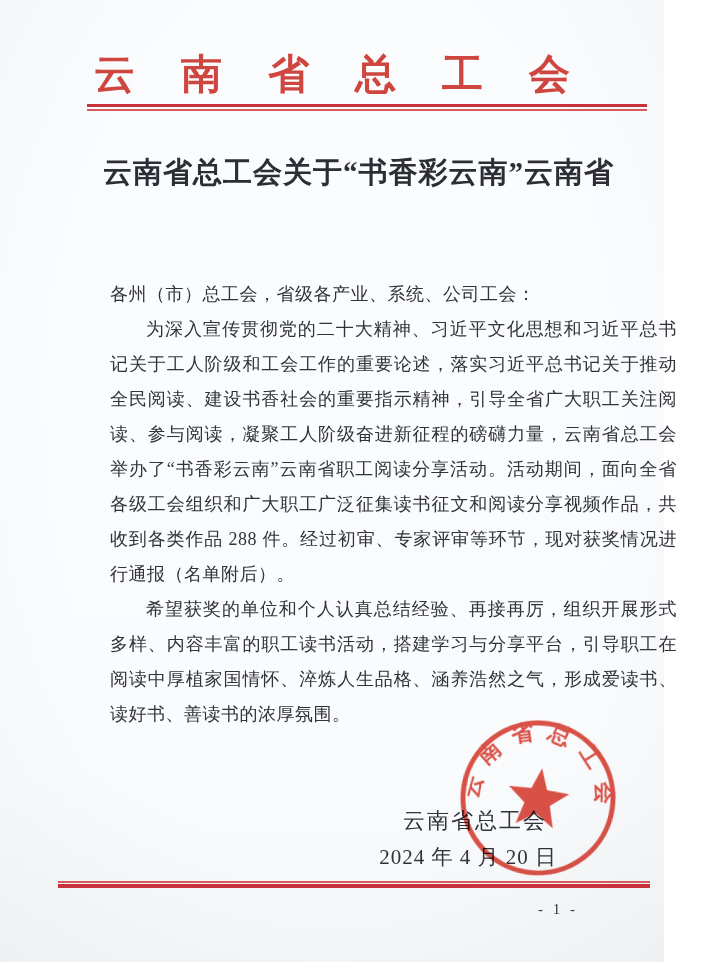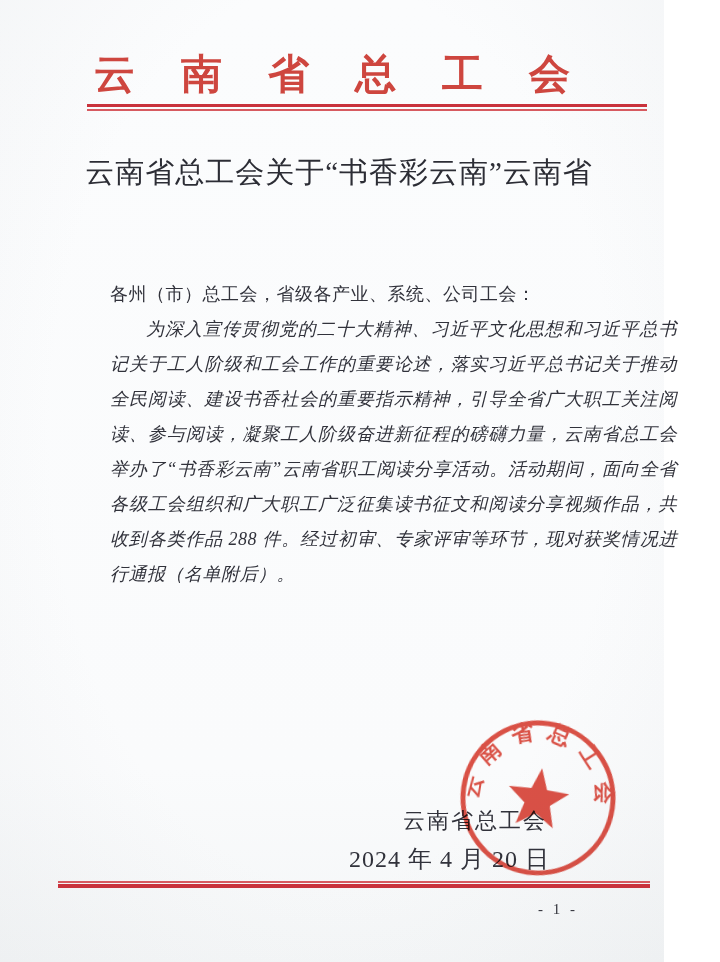--- a/index.html
+++ b/index.html
@@ -29,43 +29,43 @@
     color:var(--header-red);
     letter-spacing:46px;padding-left:46px;
     white-space:nowrap;
   }
   .head-rule{position:absolute;top:104px;left:87px;width:560px;}
   .head-rule .thick{height:3px;background:var(--rule-red);}
   .head-rule .gap{height:2px;}
   .head-rule .thin{height:2px;background:var(--rule-red-light);}
   
   .doc-title{
-    position:absolute;top:152px;left:50px;right:36px;
-    margin:0;text-align:center;
-    font-size:29px;font-weight:400;line-height:41px;
+    position:absolute;top:152px;left:50px;right:50px;
+    margin:0;text-align:right;
+    font-size:29px;font-weight:700;line-height:41px;
     color:#2c2d35;letter-spacing:1px;
   }
   
   .doc-body{
     position:absolute;top:277px;left:78px;width:567px;
     font-size:18px;line-height:35px;
     color:var(--text-black);
     text-align:justify;letter-spacing:0.5px;margin-left:32px;
   }
   .doc-body p{margin:0;}
-  .doc-body p.indent{text-indent:2em;font-style:italic;}
+  .doc-body p.indent{text-indent:2em;}
   
   .signature-org{
     position:absolute;top:806px;right:117px;
     font-size:22px;color:var(--text-black);letter-spacing:2px;
     white-space:nowrap;
   }
   .signature-date{
-    position:absolute;top:843px;right:114px;
-    font-size:24px;color:var(--text-black);letter-spacing:1px;
+    position:absolute;top:843px;right:107px;
+    font-size:21px;color:var(--text-black);letter-spacing:1px;
     white-space:nowrap;
     text-align:right;
   }
   
   .seal{
     position:absolute;left:456px;top:716px;width:164px;height:164px;
     transform:rotate(8deg);
     mix-blend-mode:multiply;
     opacity:0.88;
     filter:blur(0.3px);
@@ -98,20 +98,21 @@
     <div class="thin"></div>
   </div>
 
   <h1 class="doc-title">
     <span>云南省总工会关于“书香彩云南”云南省</span><br>
   </h1>
 
   <div class="doc-body">
     <p>各州（市）总工会，省级各产业、系统、公司工会：</p>
     <p class="indent">为深入宣传贯彻党的二十大精神、习近平文化思想和习近平总书记关于工人阶级和工会工作的重要论述，落实习近平总书记关于推动全民阅读、建设书香社会的重要指示精神，引导全省广大职工关注阅读、参与阅读，凝聚工人阶级奋进新征程的磅礴力量，云南省总工会举办了“书香彩云南”云南省职工阅读分享活动。活动期间，面向全省各级工会组织和广大职工广泛征集读书征文和阅读分享视频作品，共收到各类作品 288 件。经过初审、专家评审等环节，现对获奖情况进行通报（名单附后）。</p>
+    <p class="indent">希望获奖的单位和个人认真总结经验、再接再厉，组织开展形式多样、内容丰富的职工读书活动，搭建学习与分享平台，引导职工在阅读中厚植家国情怀、淬炼人生品格、涵养浩然之气，形成爱读书、读好书、善读书的浓厚氛围。</p>
   </div>
 
   <div class="signature-org">云南省总工会</div>
   <div class="signature-date">2024 年 4 月 20 日</div>
 
   <svg class="seal" viewBox="0 0 164 164" xmlns="http://www.w3.org/2000/svg">
     <circle cx="82" cy="82" r="75" fill="none" stroke="#da3a2d" stroke-width="5"></circle>
     <polygon fill="#da3a2d" points="82,52 89.9,73.1 112.4,74.1 94.8,88.2 100.8,109.9 82,97.5 63.2,109.9 69.2,88.2 51.6,74.1 74.1,73.1"></polygon>
     <path id="sealArc" d="M 26.6,102.2 A 59,59 0 1 1 137.4,102.2" fill="none"></path>
     <text font-size="22" fill="#da3a2d" letter-spacing="12">

